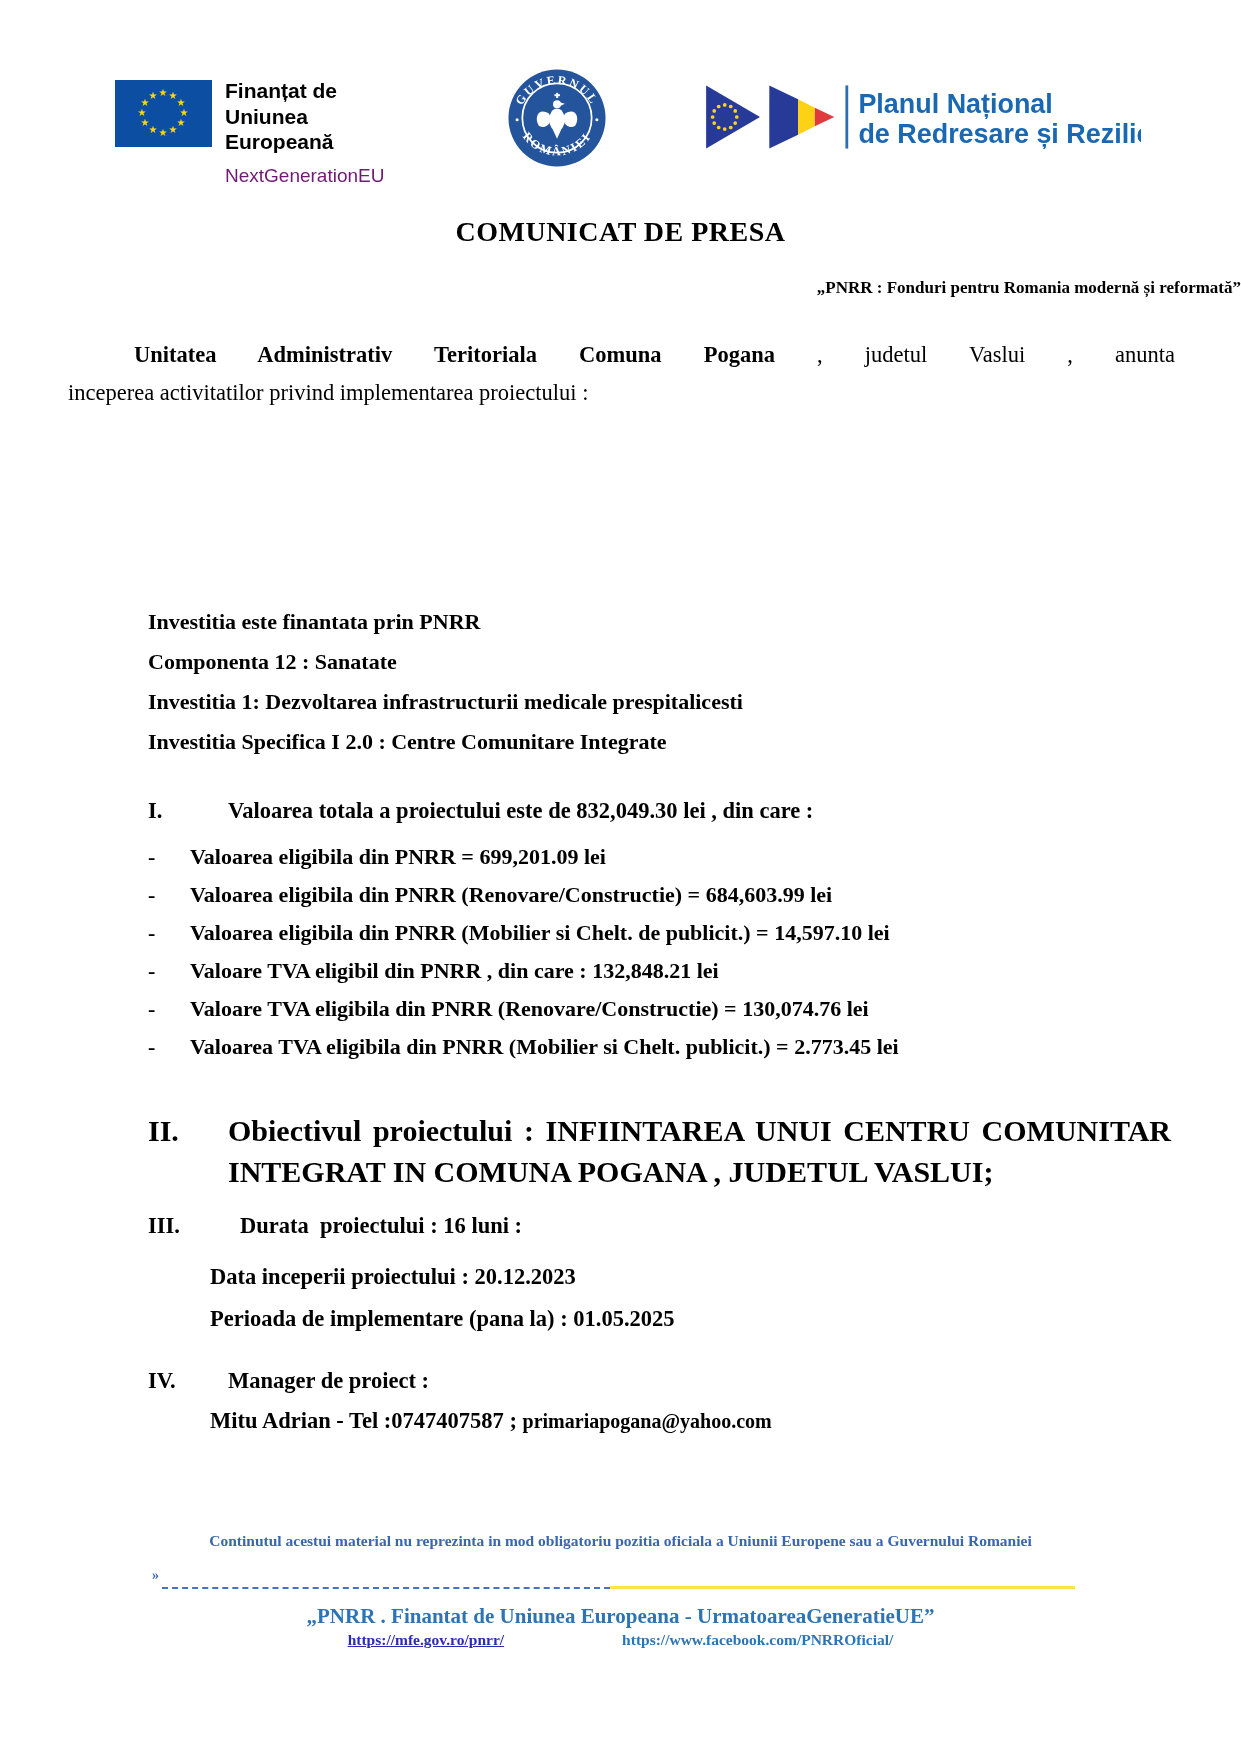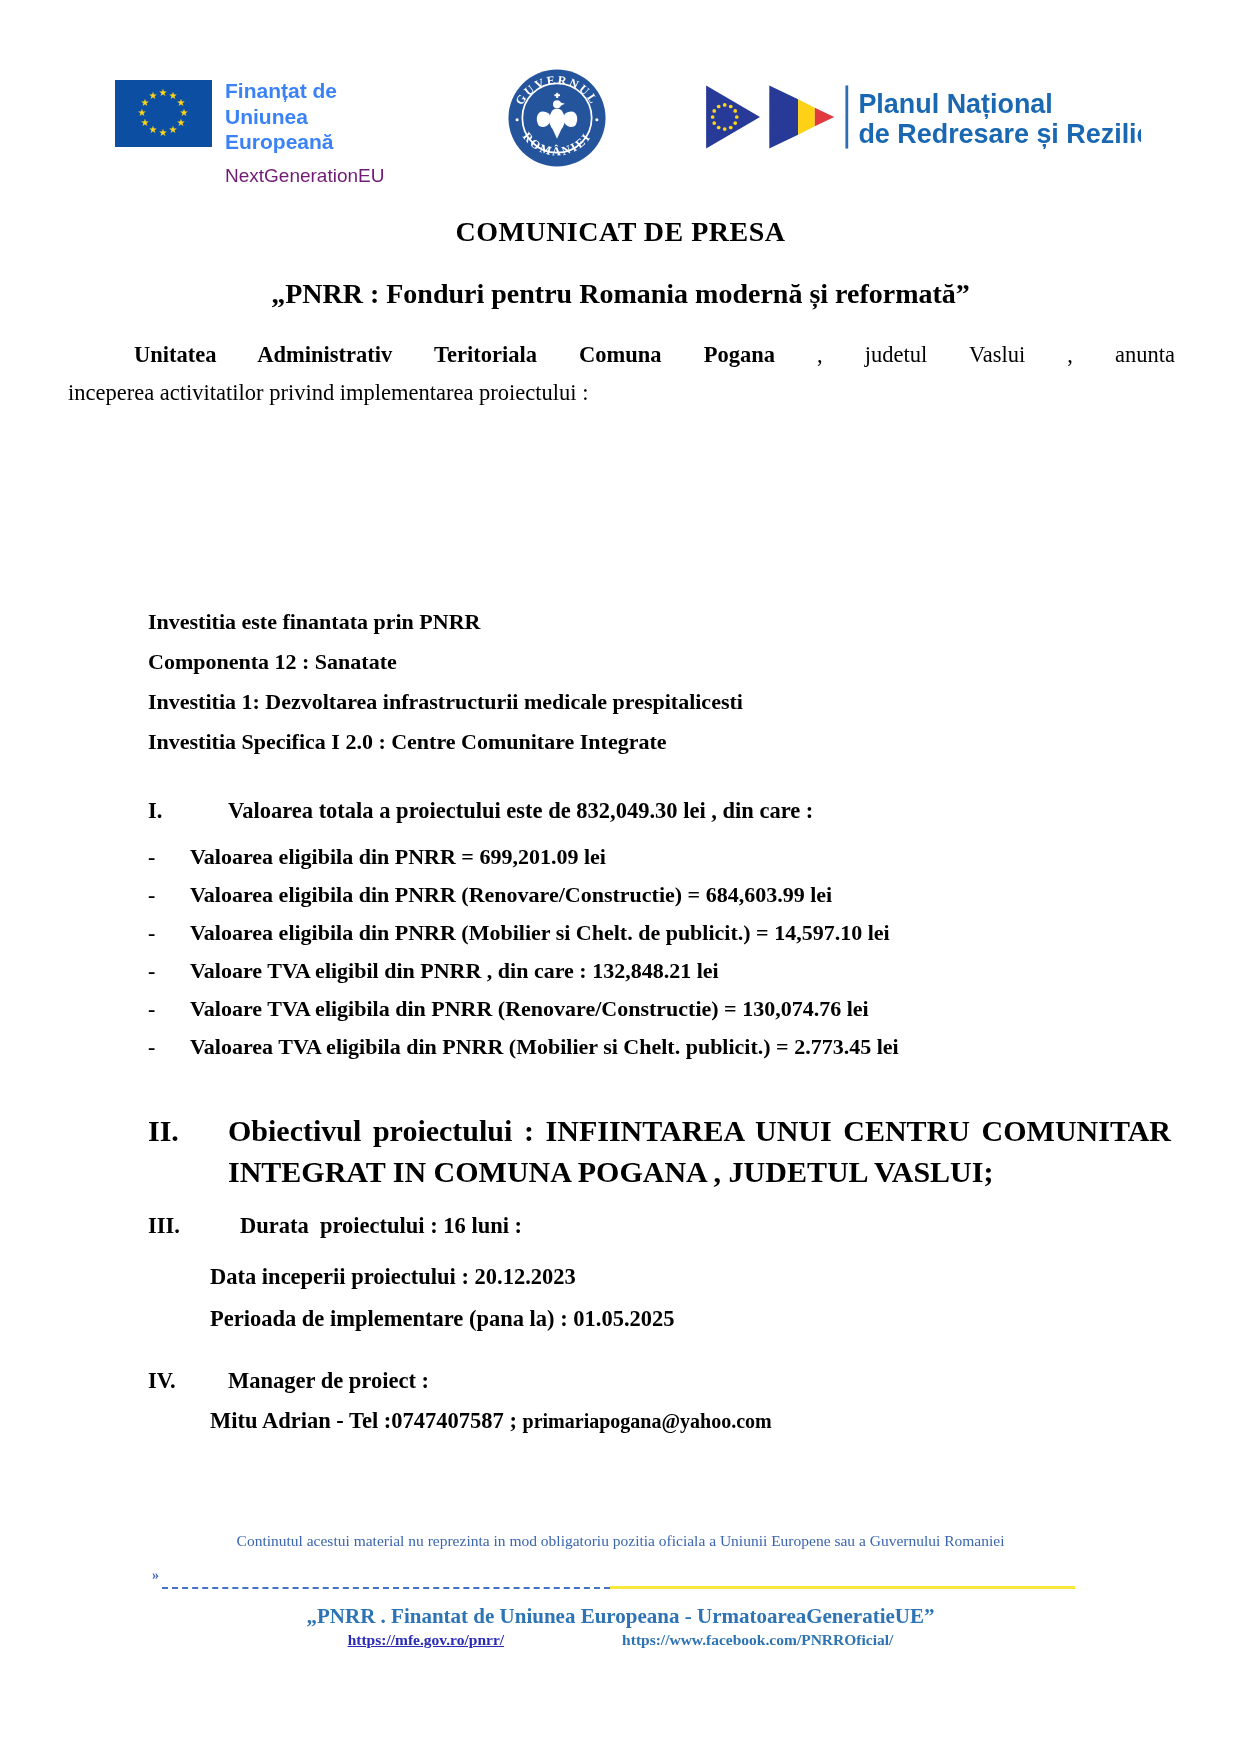--- a/index.html
+++ b/index.html
@@ -7,48 +7,48 @@
     position:relative; width:1241px; height:1755px; margin:0 auto;
     background:#ffffff; overflow:hidden;
     font-family:"Liberation Serif", serif; color:#000;
   }
   
   .header { position:absolute; top:70px; left:115px; right:100px; height:110px; display:flex; align-items:flex-start; }
   .eu-logo { display:flex; gap:13px; width:292px; flex:none; }
   .eu-flag { position:relative; width:97px; height:67px; background:#0B4EA2; margin-top:10px; flex:none; }
   .eu-star { position:absolute; color:#FFD617; font-size:10px; line-height:1; transform:translate(-50%,-50%); }
   .eu-text { padding-top:8px; font-family:"Liberation Sans", sans-serif; }
-  .eu-text .l { font-weight:bold; color:#3b82f6; font-size:21px; line-height:1.22; }
+  .eu-text .l { font-weight:bold; color:#000000; font-size:21px; line-height:1.22; }
   .eu-text .gray { color:#701a75; font-size:19px; font-weight:normal; margin-top:10px; }
   .gov-logo { margin-left:98px; margin-top:-4px; flex:none; }
   .pnrr-logo { margin-left:auto; margin-top:8px; flex:none; }
   
   .title { position:absolute; top:216px; left:0; right:0; text-align:center; font-size:28px; font-weight:bold; letter-spacing:.5px; }
-  .subtitle { position:absolute; top:278px; left:0; right:0; text-align:center; font-size:28px; font-weight:bold; }
+  .subtitle { position:absolute; top:278px; left:0; right:0; text-align:right; font-size:17px; font-weight:bold; }
   .intro { position:absolute; top:336px; left:68px; right:66px; font-size:22.5px; line-height:38px; }
   .intro .line1 { text-align:justify; text-align-last:justify; padding-left:66px; }
   .project-title { position:absolute; top:452px; left:70px; right:70px; text-align:center; font-size:25px; font-weight:bold; line-height:37px; }
   .funding { position:absolute; top:602px; left:148px; right:70px; font-size:22px; font-weight:bold; line-height:40px; }
   .section { position:absolute; left:148px; right:70px; font-weight:bold; }
   .sec-row { display:flex; }
   .sec-num { width:80px; flex:none; }
   .sec1 { top:798px; font-size:22.5px; }
   .items { position:absolute; top:840px; left:148px; right:70px; font-size:22px; font-weight:bold; }
   .item { display:flex; height:38px; line-height:34px; }
   .item-dash { width:42px; flex:none; }
   .sec2 { top:1110px; font-size:30px; line-height:41px; }
   .sec2 .jline { text-align:justify; text-align-last:justify; }
   .sec3 { top:1213px; font-size:22.5px; }
   .pre { white-space:pre-wrap;margin-left:12px; }
   .sublines { position:absolute; top:1256px; left:210px; right:70px; font-size:22.5px; font-weight:bold; line-height:42px; }
   .sec4 { top:1368px; font-size:22.5px; }
   .contact { position:absolute; top:1408px; left:210px; right:70px; font-size:22.5px; font-weight:bold; }
   .contact .email { font-size:20px; }
   
-  .disclaimer { position:absolute; top:1532px; left:0; right:0; text-align:center; font-size:15.5px; font-weight:normal; color:#3A66AE; }
+  .disclaimer { position:absolute; top:1532px; left:0; right:0; text-align:center; font-size:15.5px; font-weight:bold; color:#3A66AE; }
   .rule-row { position:absolute; top:1568px; left:152px; height:24px; }
   .rule-quote { position:absolute; left:0; top:0; color:#3A66AE; font-size:14px; font-weight:bold; }
   .rule-blue { position:absolute; left:10px; top:19px; width:448px; border-bottom:2px dashed #4472C4; }
   .rule-yellow { position:absolute; left:458px; top:18px; width:465px; border-bottom:3px solid #F7E73F; }
   .tagline { position:absolute; top:1604px; left:0; right:0; text-align:center; font-size:21px; font-weight:bold; color:#2E74B5; }
   .links { position:absolute; top:1631px; left:0; right:0; display:flex; justify-content:center; gap:118px; font-size:15.5px; font-weight:bold;align-items:flex-end; }
   .link-mfe { color:#2A2BB5; text-decoration:underline; }
   .link-fb { color:#2E74B5; text-decoration:none; }
   a { cursor:pointer; }
 </style>

